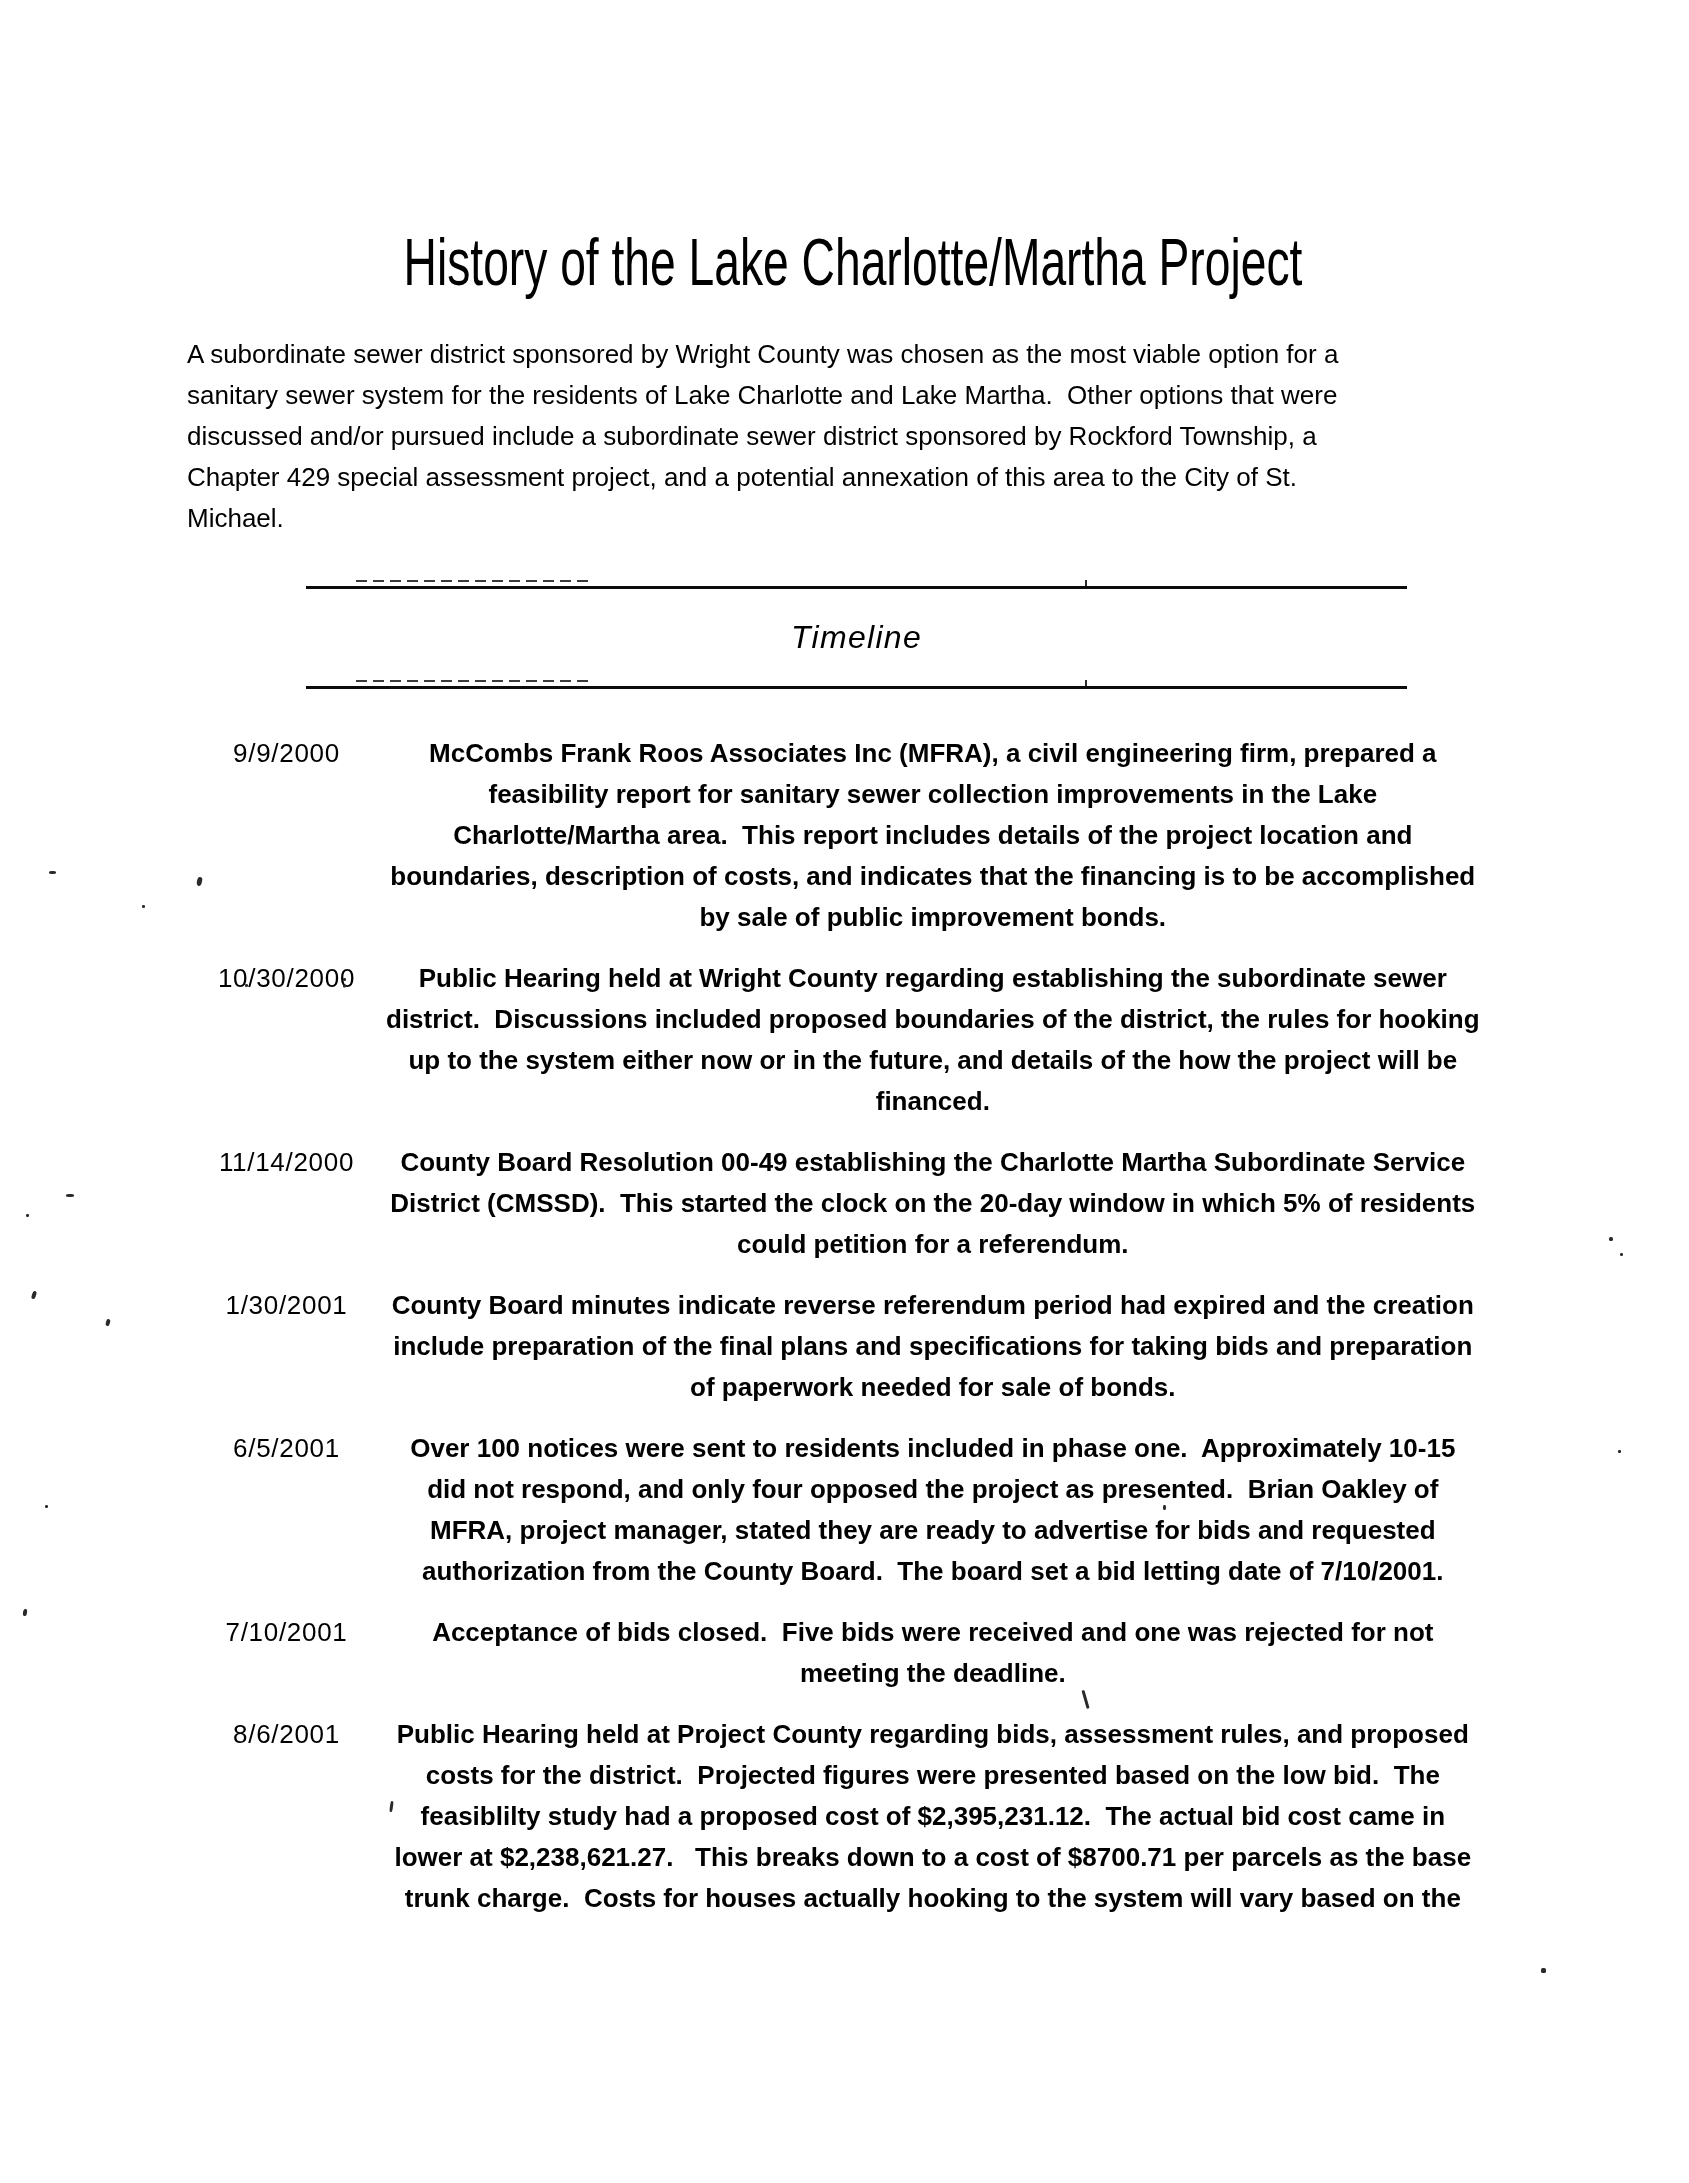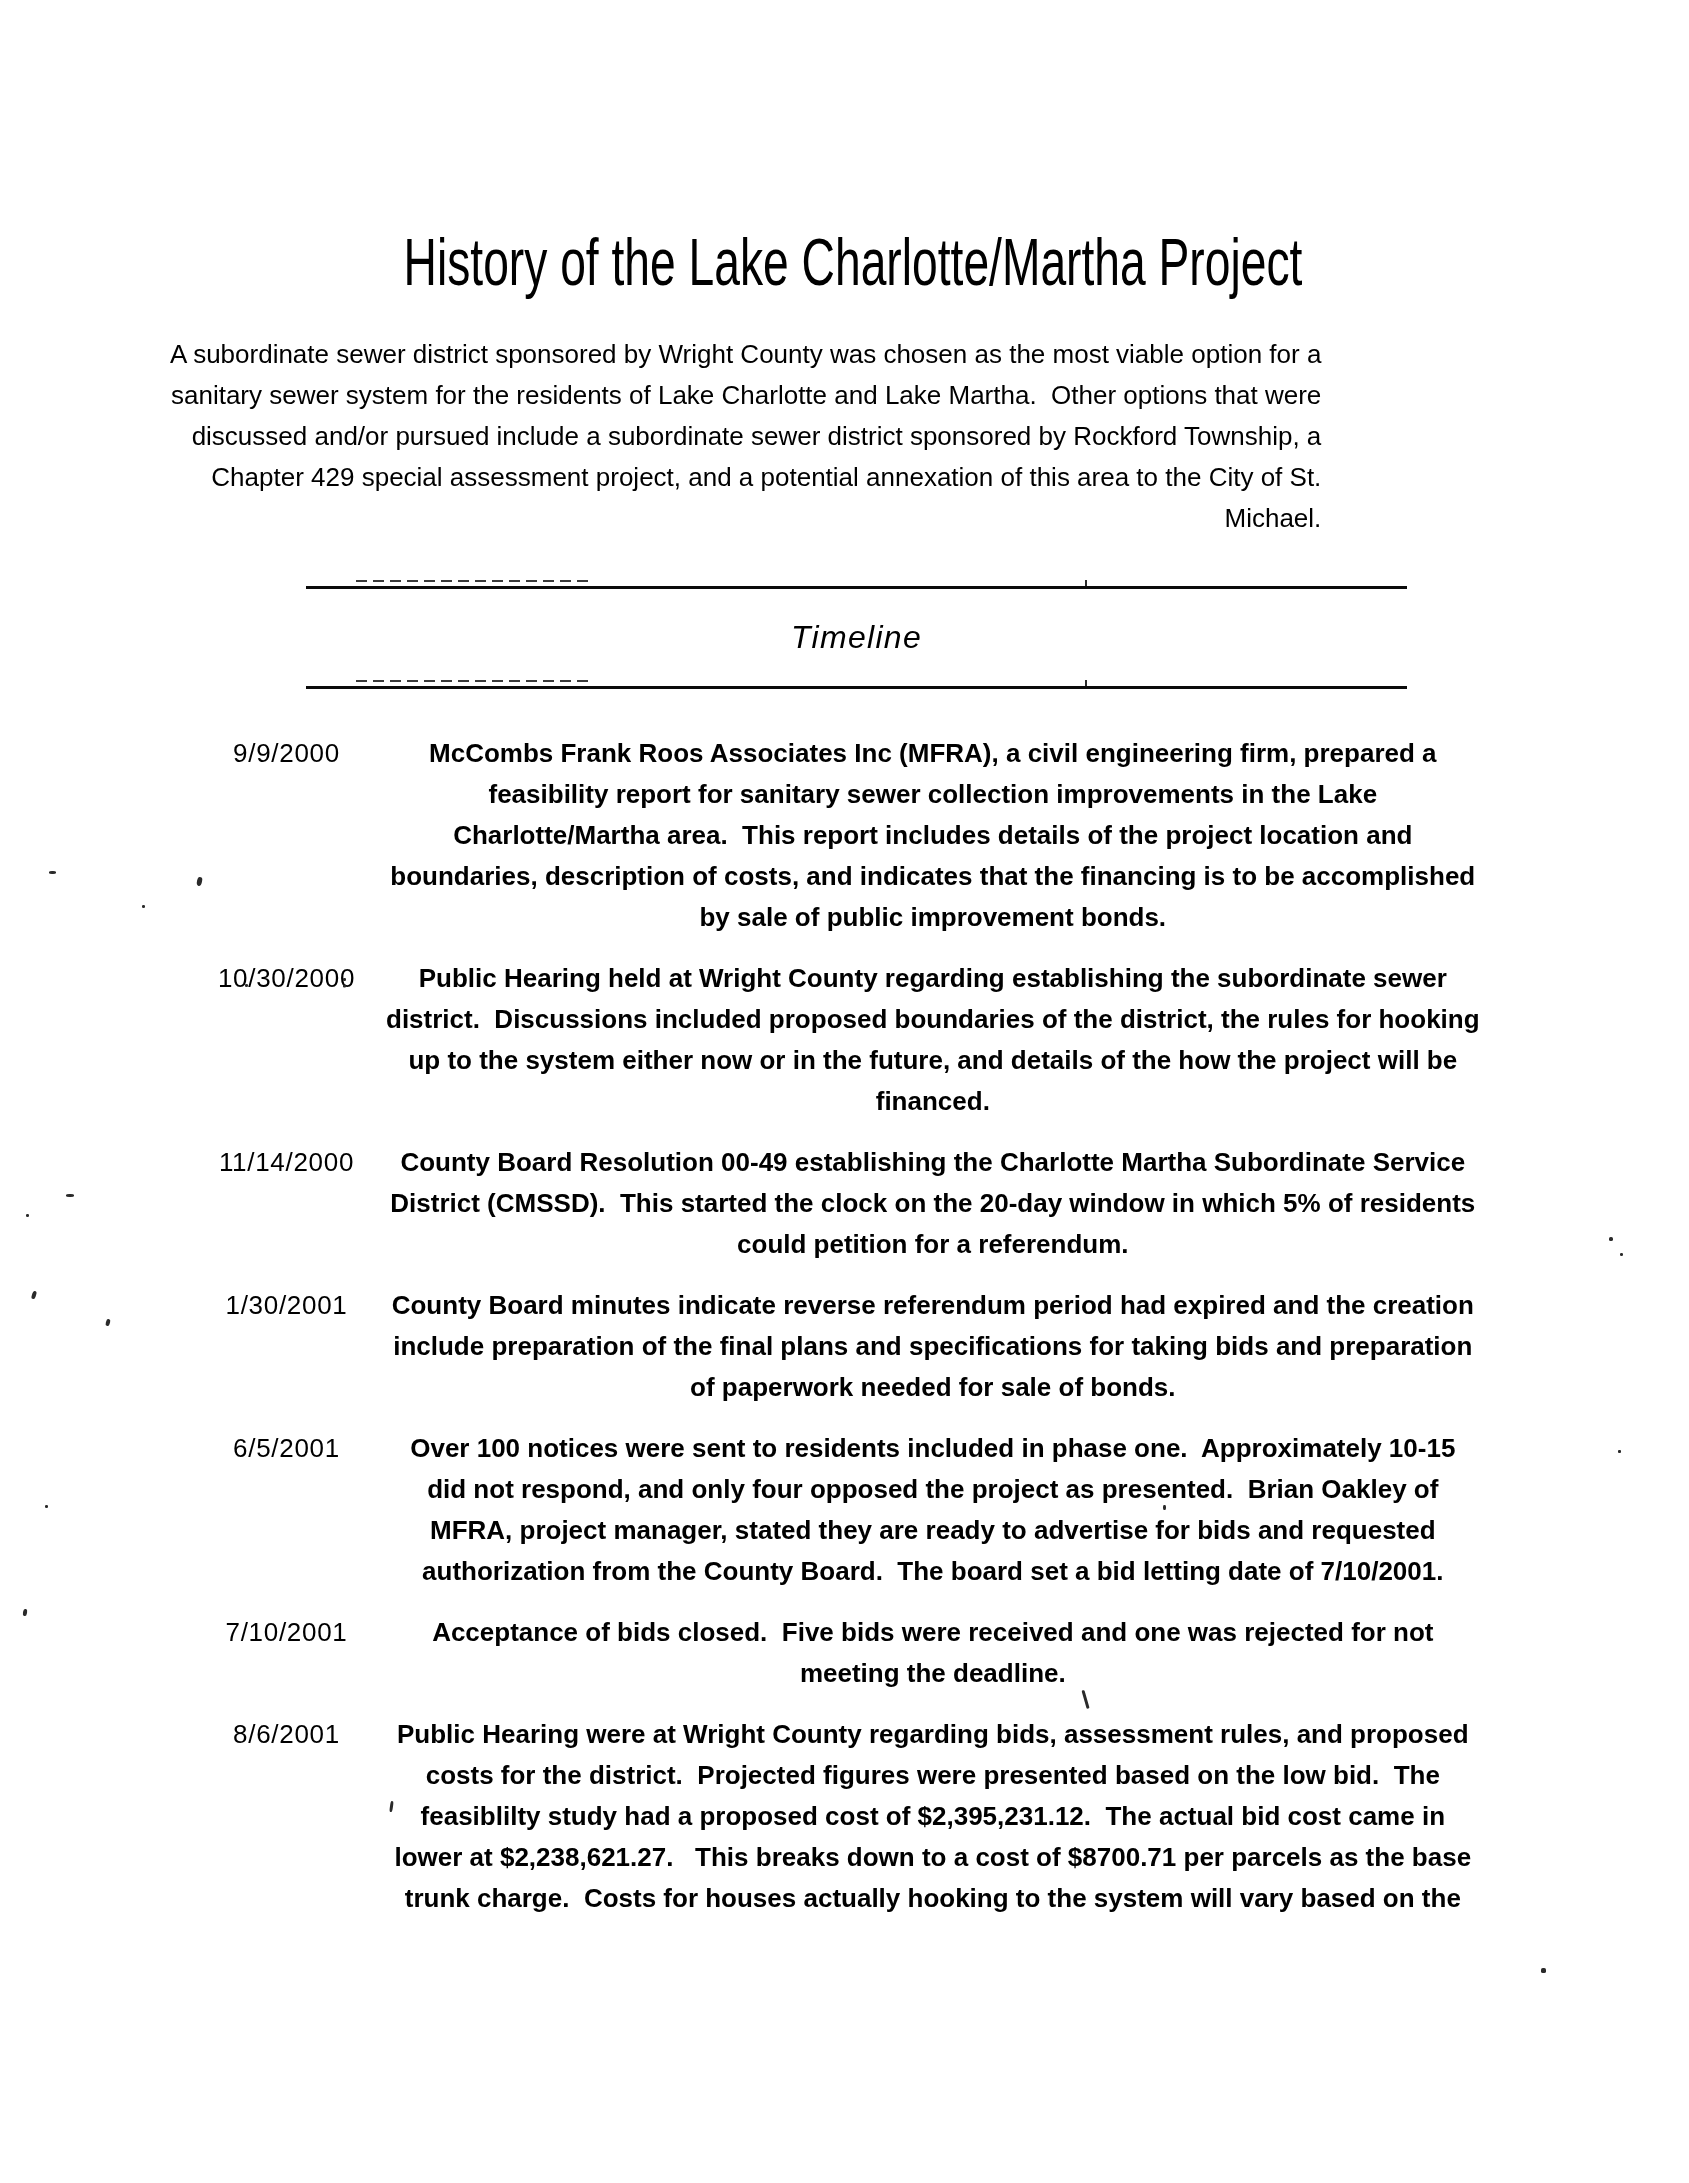--- a/index.html
+++ b/index.html
@@ -37,23 +37,22 @@
   
   .line {
     height: 41px;
     line-height: 41px;
     font-size: 26px;
     white-space: pre;
   }
   
   .intro {
     position: absolute;
-    left: 170px;
+    left: 187px;
     top: 334px;
-    text-align: right;
   }
   
   .rule {
     position: absolute;
     left: 306px;
     width: 1101px;
     height: 3.3px;
     background: #0b0b0b;
   }
   .rule-top { top: 586px; }
@@ -210,21 +209,21 @@
       <div class="entry-date">7/10/2001</div>
       <div class="entry-body">
         <div class="line">Acceptance of bids closed.  Five bids were received and one was rejected for not</div>
         <div class="line">meeting the deadline.</div>
       </div>
     </div>
 
     <div class="entry">
       <div class="entry-date">8/6/2001</div>
       <div class="entry-body">
-        <div class="line">Public Hearing were at Wright County regarding bids, assessment rules, and proposed</div>
+        <div class="line">Public Hearing held at Project County regarding bids, assessment rules, and proposed</div>
         <div class="line">costs for the district.  Projected figures were presented based on the low bid.  The</div>
         <div class="line">feasiblilty study had a proposed cost of $2,395,231.12.  The actual bid cost came in</div>
         <div class="line">lower at $2,238,621.27.   This breaks down to a cost of $8700.71 per parcels as the base</div>
         <div class="line">trunk charge.  Costs for houses actually hooking to the system will vary based on the</div>
       </div>
     </div>
 
   </div>
 
   <div class="speck s1"></div>

